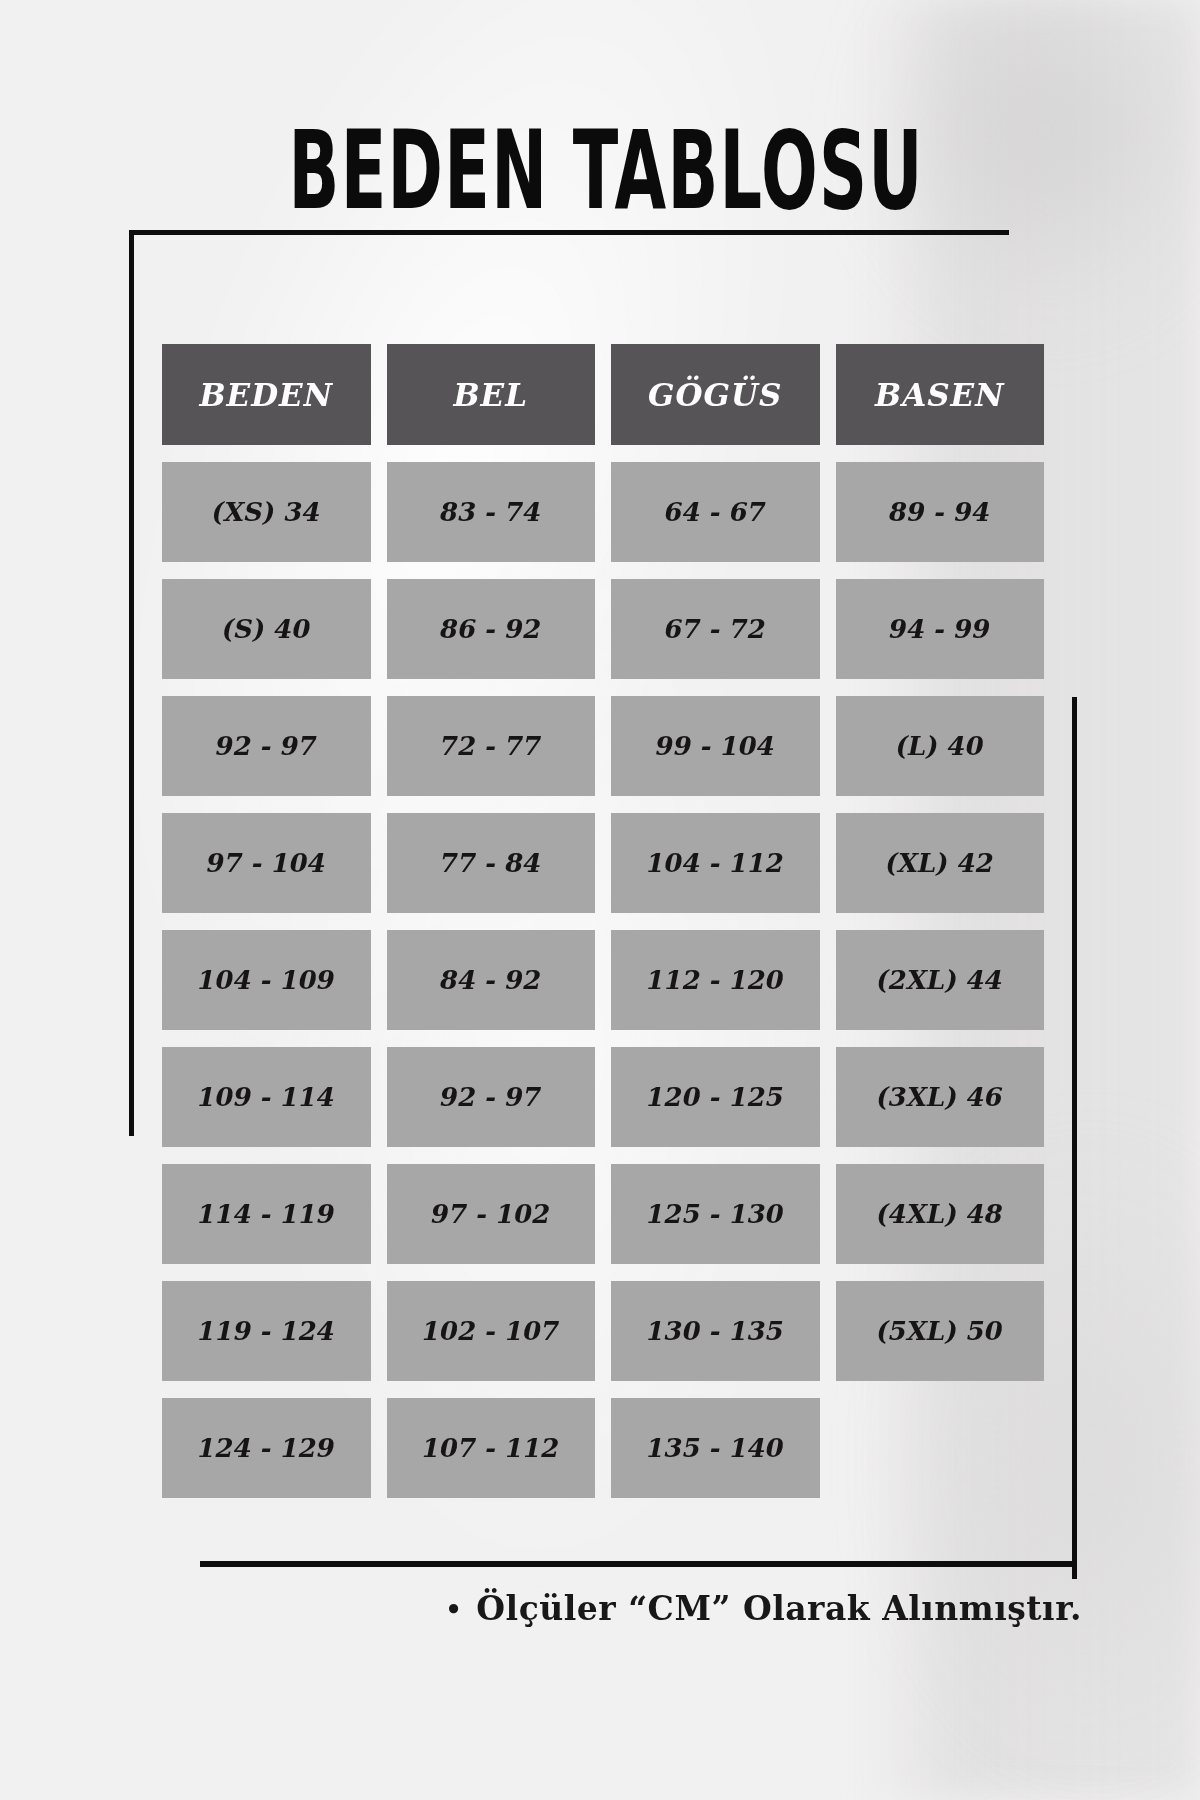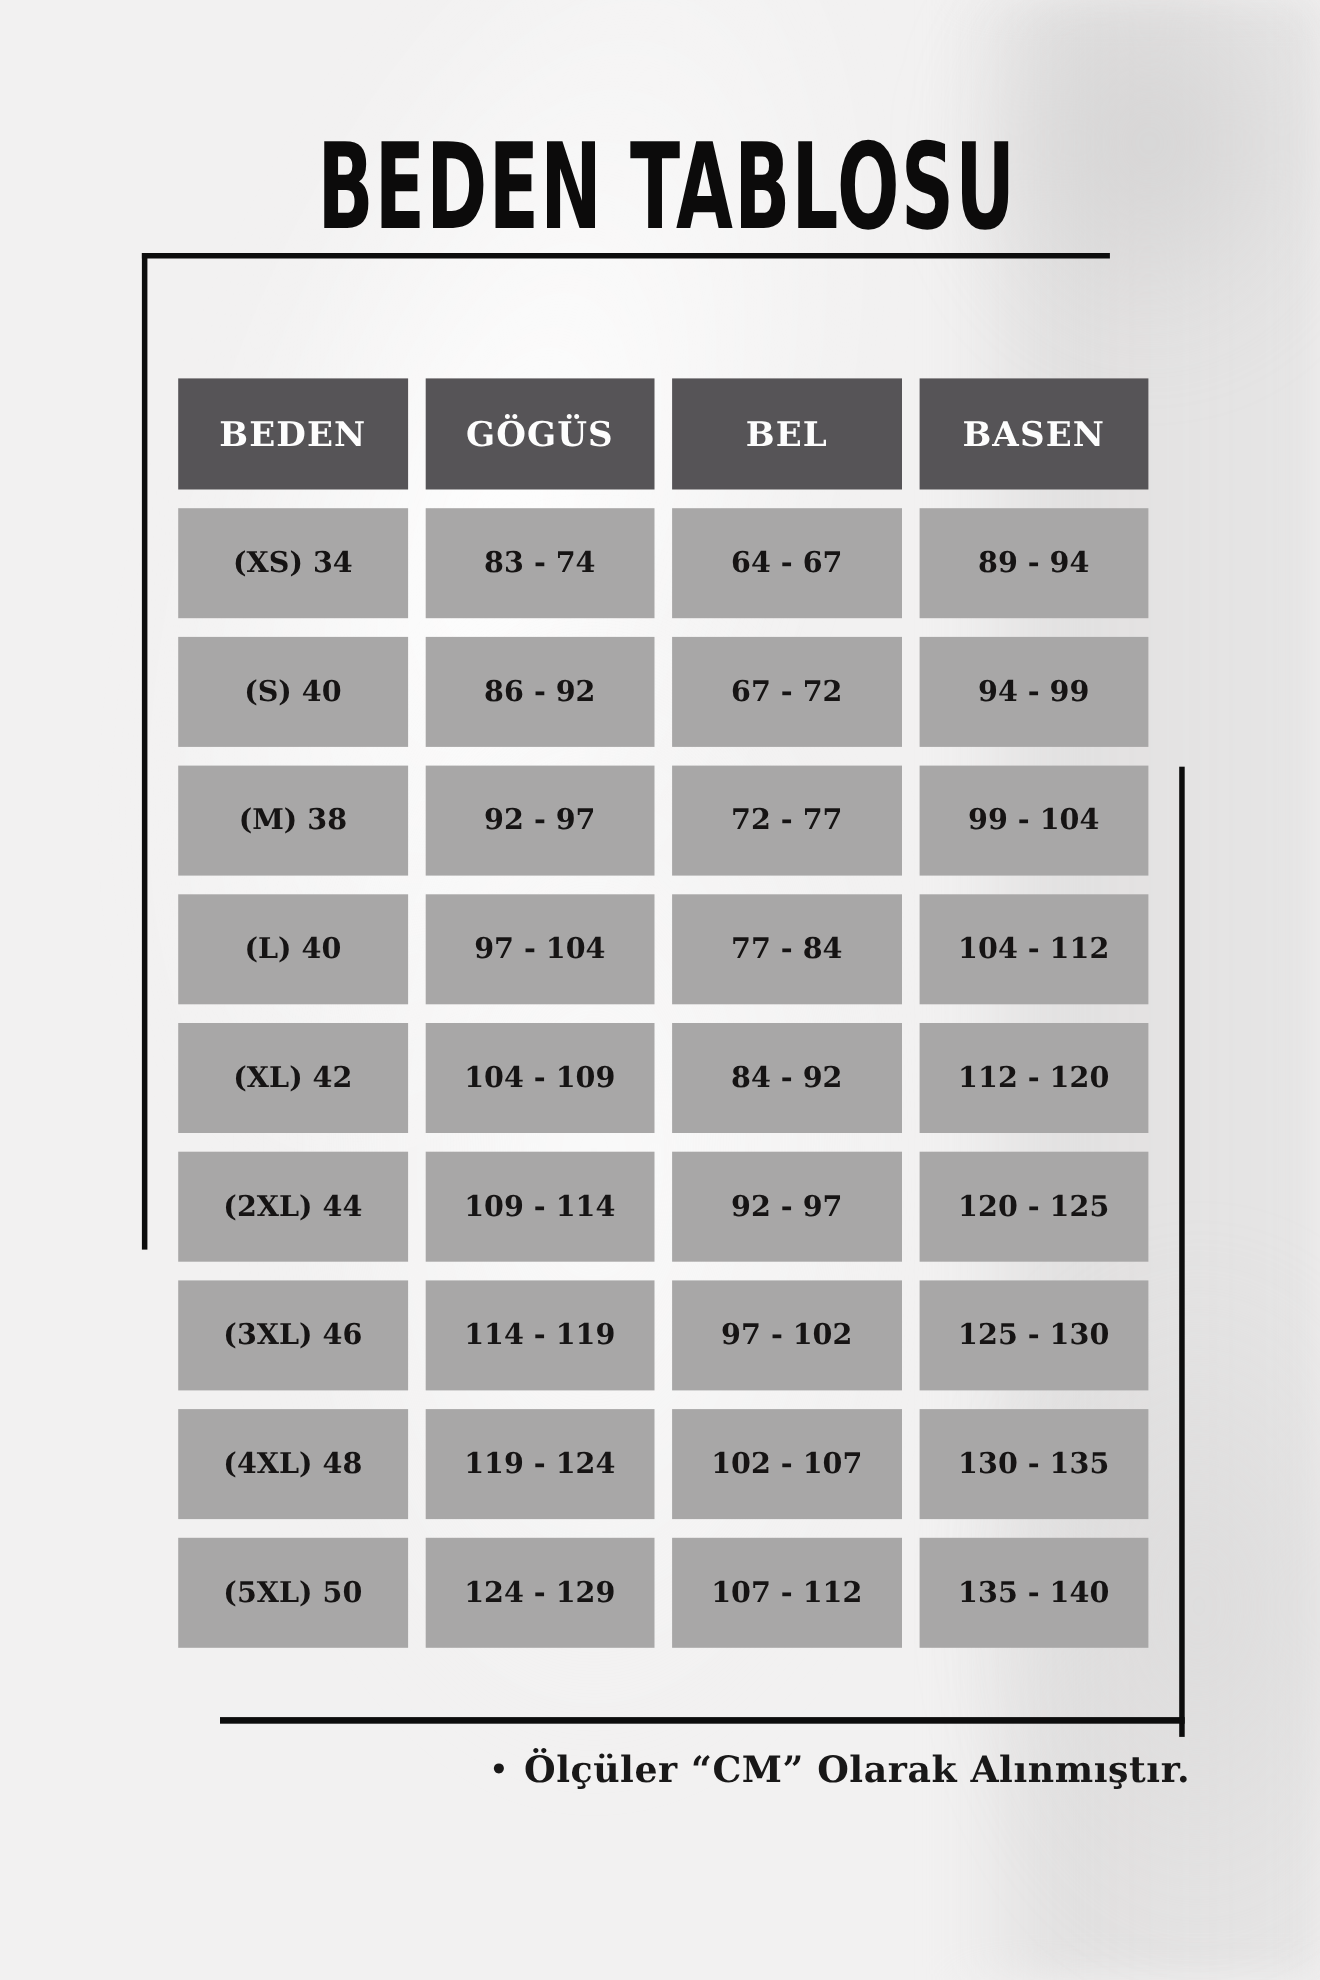--- a/index.html
+++ b/index.html
@@ -70,20 +70,21 @@
     display: grid;
     grid-template-columns: repeat(4, 1fr);
     grid-template-rows: 101px repeat(9, 100px);
     column-gap: 16px;
     row-gap: 17px;
   }
   .cell {
     display: flex; align-items: center; justify-content: center;
     text-align: center;
     white-space: nowrap;
+    font-style: italic;
   }
   .cell.head {
     background: #565457;
     color: #fdfdfd;
     font-weight: bold;
     font-size: 31px;
     letter-spacing: 1px;
   }
   .cell.data {
     background: #a8a7a7;
@@ -123,35 +124,34 @@
     <div class="title">BEDEN TABLOSU</div>
   </div>
 
   <div class="line line-top"></div>
   <div class="line line-left"></div>
   <div class="line line-right"></div>
   <div class="line line-bottom"></div>
 
   <div class="size-table">
     <div class="cell head">BEDEN</div>
+    <div class="cell head">BEL</div>
     <div class="cell head">GÖGÜS</div>
-    <div class="cell head">BEL</div>
     <div class="cell head">BASEN</div>
 
     <div class="cell data">(XS) 34</div>
     <div class="cell data">83 - 74</div>
     <div class="cell data">64 - 67</div>
     <div class="cell data">89 - 94</div>
 
     <div class="cell data">(S) 40</div>
     <div class="cell data">86 - 92</div>
     <div class="cell data">67 - 72</div>
     <div class="cell data">94 - 99</div>
 
-    <div class="cell data">(M) 38</div>
     <div class="cell data">92 - 97</div>
     <div class="cell data">72 - 77</div>
     <div class="cell data">99 - 104</div>
 
     <div class="cell data">(L) 40</div>
     <div class="cell data">97 - 104</div>
     <div class="cell data">77 - 84</div>
     <div class="cell data">104 - 112</div>
 
     <div class="cell data">(XL) 42</div>

